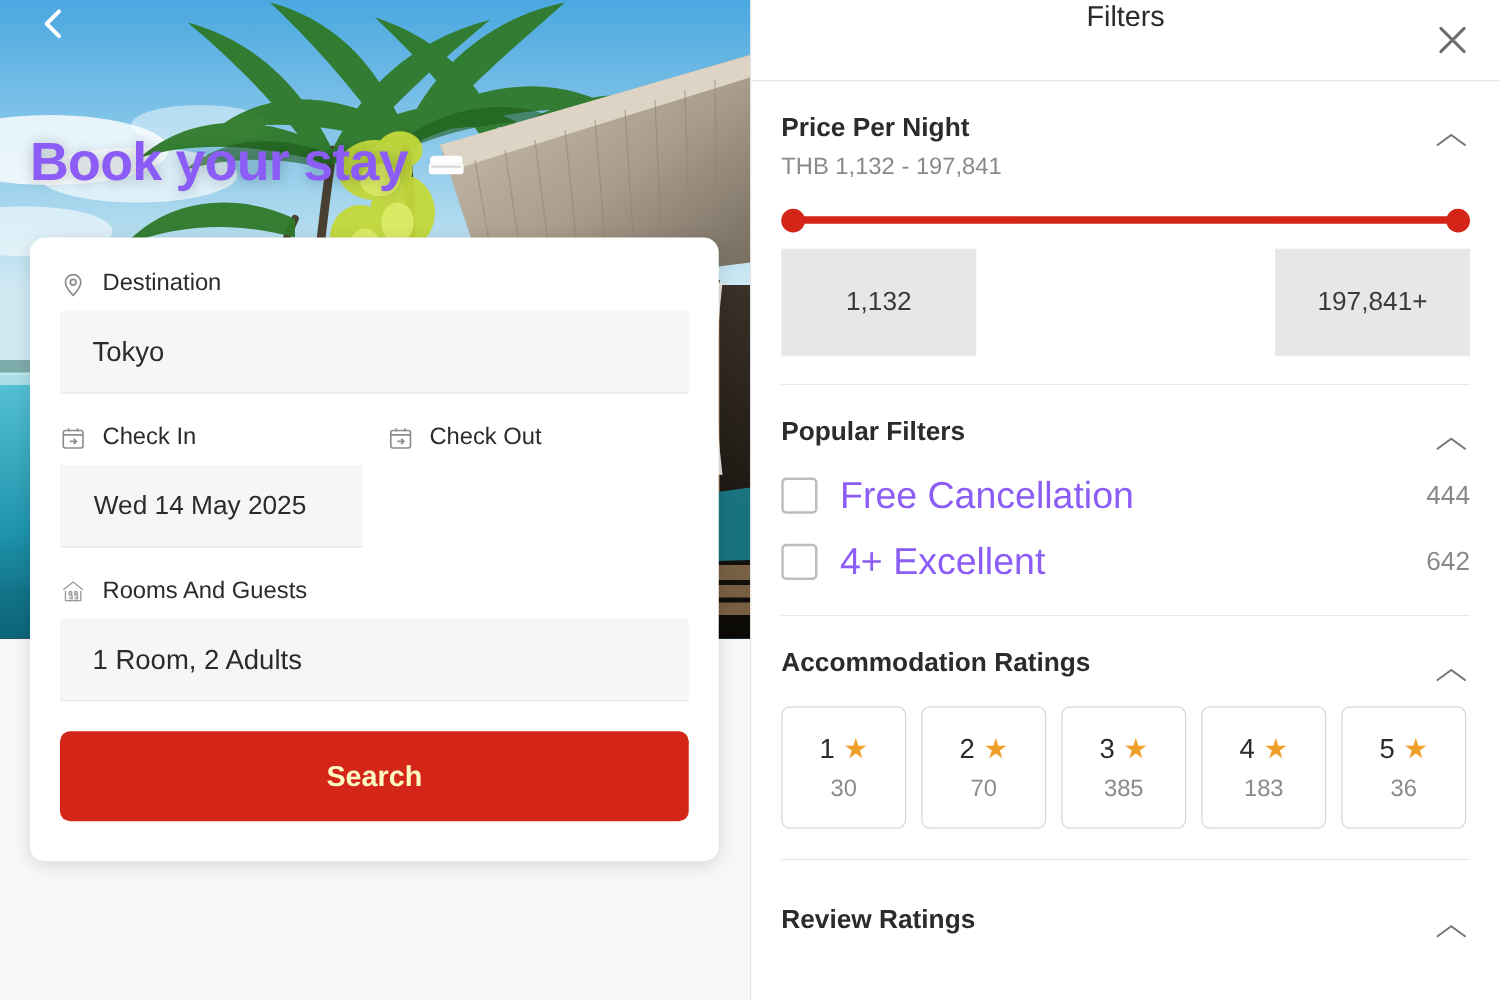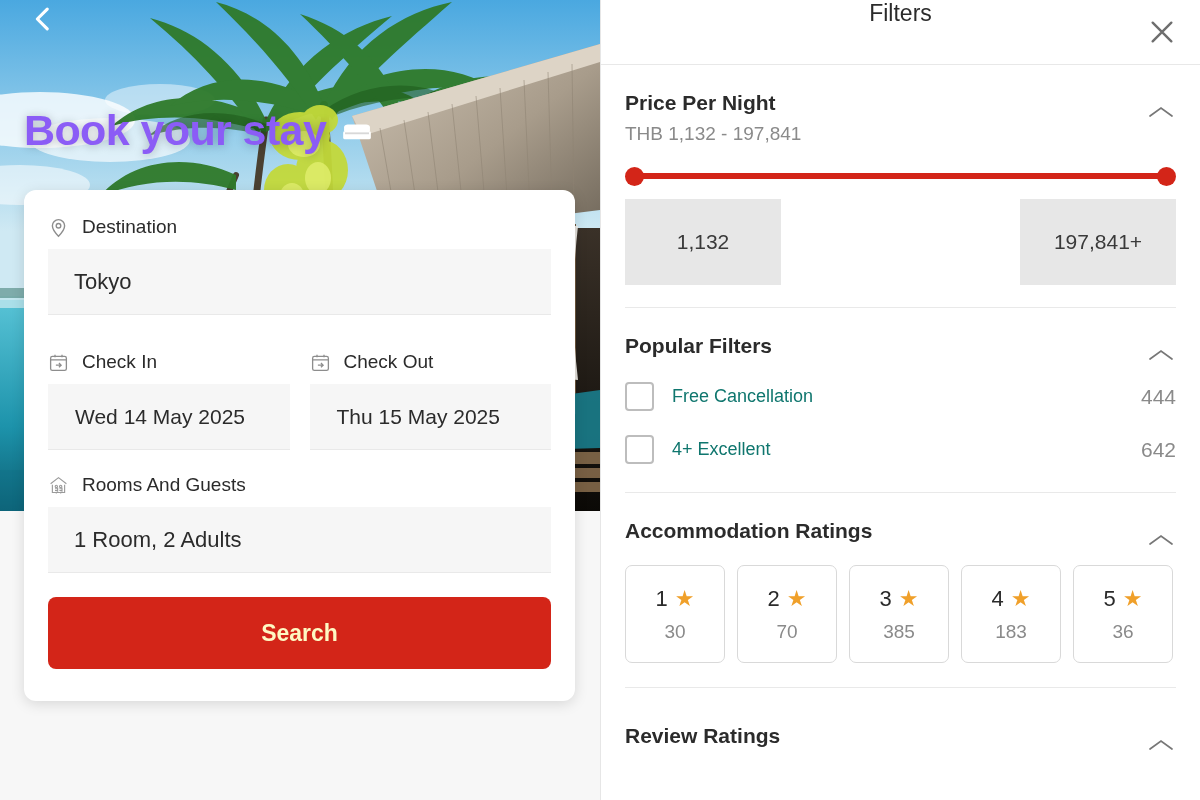--- a/index.html
+++ b/index.html
@@ -58,21 +58,21 @@
   .field-label .ic { width: 21px; height: 21px; flex: none; display:block; }
   .field-box {
     background: #f6f6f6;
     border-bottom: 1px solid #e9e9e9;
     height: 66px;
     display: flex; align-items: center;
     padding: 0 0 0 26px;
     font-size: 22px; color: #2b2b2b;
     cursor: pointer;
   }
-  .row2 { display: flex; gap: 20px; margin-top: 36px; }
+  .row2 { display: flex; gap: 20px; margin-top: 24px; }
   .row2 > div { flex: 1; min-width: 0; }
   .row2 .field-box { padding-left: 27px; font-size: 21px; }
   .guests-block { margin-top: 24px; }
   .search-btn {
     margin-top: 24px;
     width: 100%; height: 72px;
     background: #d32518; color: #fef9c3;
     border: none; border-radius: 8px;
     font-family: "Liberation Sans", sans-serif;
     font-size: 23px; font-weight: bold;
@@ -135,21 +135,21 @@
   
   .chk-row {
     display: flex; align-items: center;
     height: 53px; cursor: pointer;
   }
   .chk-box {
     width: 29px; height: 29px; flex: none;
     border: 2px solid #bdbdbd; border-radius: 4px;
     background: #fff;
   }
-  .chk-label { font-size: 18px; color: #0f766e; margin-left: 18px; flex: 1; }
+  .chk-label { font-size: 30px; color: #8b5cf6; margin-left: 18px; flex: 1; }
   .chk-count { font-size: 21px; color: #8a8a8a; }
   .pf-gap { height: 16px; }
 
   
   .rating-row { display: flex; gap: 12px; margin-top: 16px; }
   .rating-tile {
     width: 100px; height: 98px;
     border: 1px solid #d9d9d9; border-radius: 7px;
     display: flex; flex-direction: column; align-items: center; justify-content: center;
     gap: 9px; cursor: pointer; background: #fff;
@@ -347,21 +347,20 @@
         </div>
         <div>
           <div class="field-label">
             <svg class="ic" viewBox="0 0 24 24" fill="none" stroke="#8d8d8d" stroke-width="1.5">
               <rect x="3" y="5" width="18" height="16" rx="2"></rect>
               <path d="M3 9h18M8 3v3M16 3v3"></path>
               <path d="M9 15h6M12.5 12.5 15 15l-2.5 2.5"></path>
             </svg>
             <span>Check Out</span>
           </div>
-          <div class="field-box">Thu 15 May 2025</div>
         </div>
       </div>
 
       <div class="guests-block">
         <div class="field-label">
           <svg class="ic" viewBox="0 0 24 24" fill="none" stroke="#9b9b9b" stroke-width="1.3">
             <path d="M3 10 12 3l9 7"></path>
             <path d="M5 11v9h14v-9"></path>
             <circle cx="9.5" cy="13" r="1.3"></circle>
             <path d="M8 15h3v4M8 17.5h3M9.5 19v2"></path>

